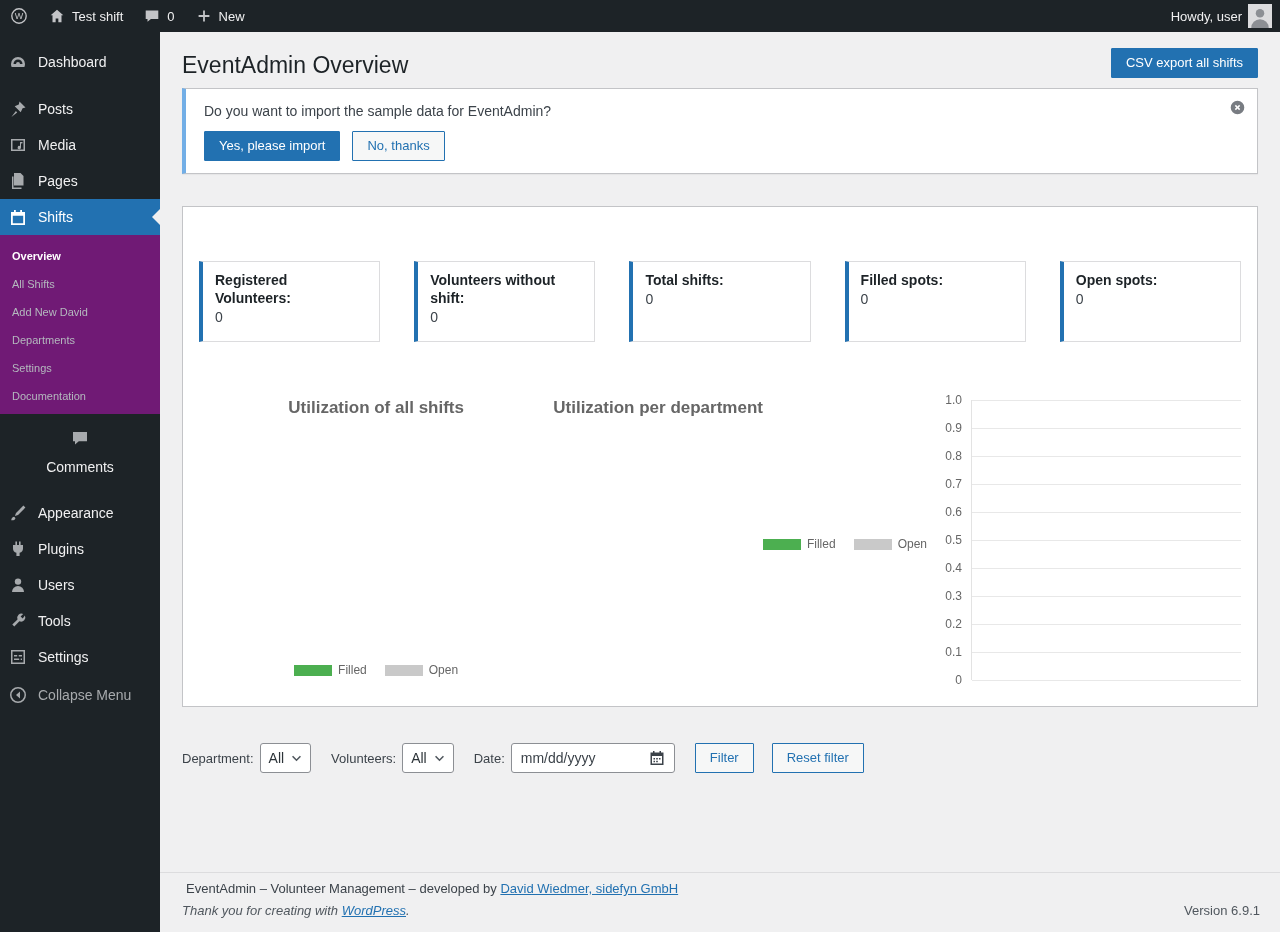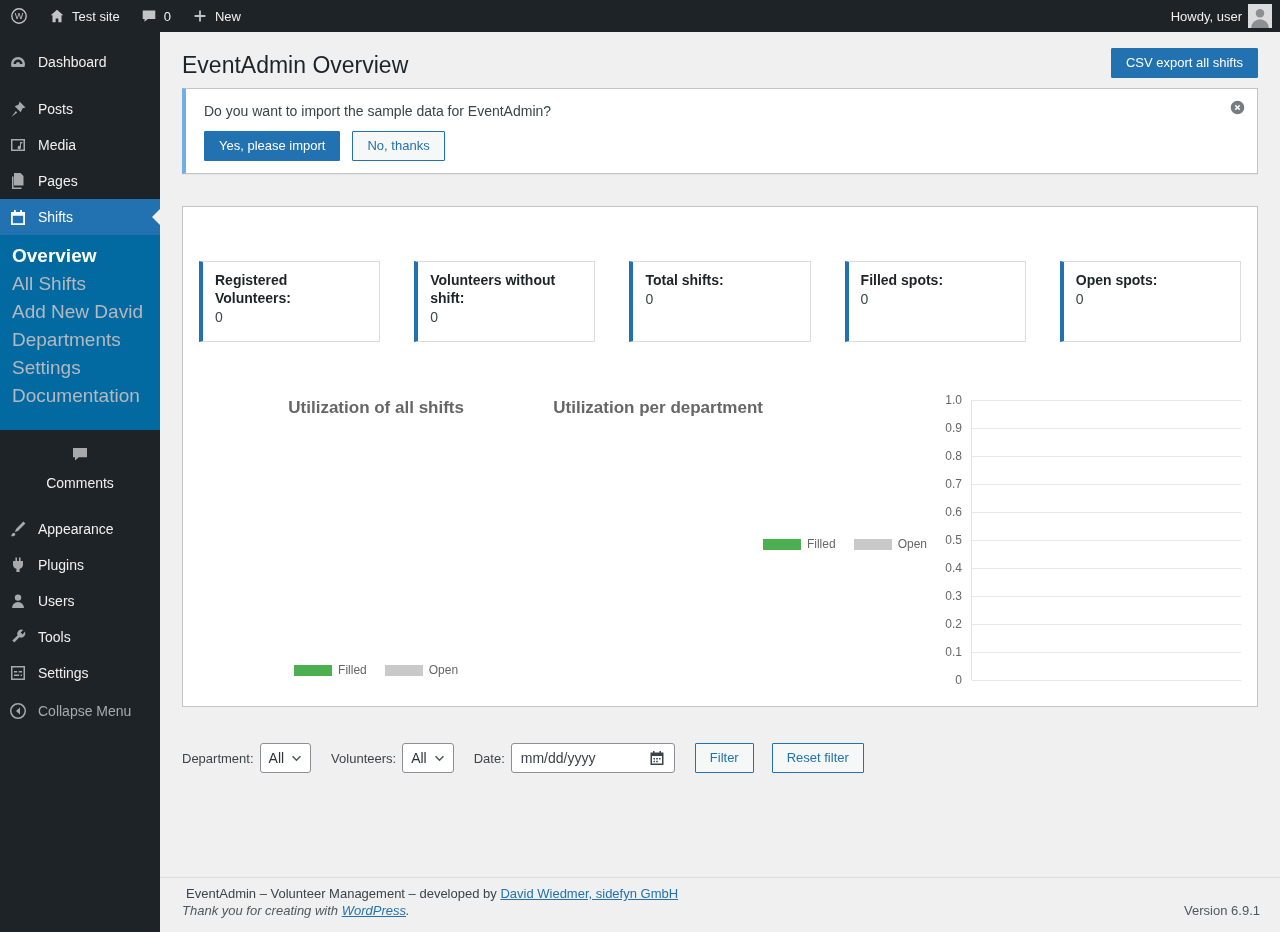--- a/index.html
+++ b/index.html
@@ -39,21 +39,21 @@
   }
   .mi-icon { width:20px; height:20px; flex:0 0 20px; color:#a7aaad; }
   .mi-icon svg { width:100%; height:100%; }
   .menu-item.sep-after { margin-bottom:11px; }
   .menu-item.active { background:#2271b1; color:#fff; }
   .menu-item.active .mi-icon { color:#fff; }
   .menu-item.active::after {
     content:""; position:absolute; right:0; top:50%; margin-top:-8px;
     border:8px solid transparent; border-right-color:#f0f0f1;
   }
-  .submenu { background:#0369a1; padding:7px 0 20px; font-size:19px; }
+  .submenu { background:#701a75; padding:7px 0 4px; font-size:11px; }
   .submenu-item { padding:6px 12px; color:#b4b9be; cursor:pointer; line-height:16px; }
   .submenu-item.current { color:#fff; font-weight:700; }
   .collapse-item { margin-top:2px; color:#a7aaad; }
 
   
   .content {
     position:absolute; top:32px; left:160px; right:0; bottom:0;
     background:#f0f0f1; display:flex; flex-direction:column;
   }
   .wrap { padding:16px 22px 0; }
@@ -139,21 +139,21 @@
   .date-input .cal svg { width:100%; height:100%; }
   .filter-row .button + .button { margin-left:18px; }
 
   
   .footer {
     margin-top:auto; border-top:1px solid #dcdcde;
     padding:7px 22px 13px; position:relative; font-size:13px;
   }
   .footer a { color:#2271b1; text-decoration:underline; cursor:pointer; }
   .footer-credit { color:#3c434a; padding-left:4px; line-height:17px; }
-  .footer-thanks { font-style:italic; color:#50575e; line-height:17px; }
+  .footer-thanks { font-style:italic; color:#50575e; margin-top:5px; line-height:17px; }
   .footer-version { position:absolute; right:20px; bottom:14px; color:#50575e; }
 </style>
 </head>
 <body>
 
 <div class="admin-bar">
   <div class="ab-group">
     <div class="ab-item">
       <span class="ab-icon">
         <svg viewBox="0 0 20 20">
@@ -161,21 +161,21 @@
             <text x="10" y="13.6" text-anchor="middle" font-size="10" fill="currentColor" font-family="Liberation Sans, sans-serif">W</text>
           </svg>
       </span>
     </div>
     <div class="ab-item">
       <span class="ab-icon">
         <svg viewBox="0 0 20 20" fill="currentColor">
             <path d="M10 3l7 6.2h-2V17h-3.5v-4.2h-3V17H5V9.2H3z"></path>
           </svg>
       </span>
-      <span>Test site</span>
+      <span>Test shift</span>
     </div>
     <div class="ab-item">
       <span class="ab-icon">
         <svg viewBox="0 0 20 20" fill="currentColor">
             <path d="M3 4h14v9.2h-8.2L5 16.4v-3.2H3z"></path>
           </svg>
       </span>
       <span>0</span>
     </div>
     <div class="ab-item">

